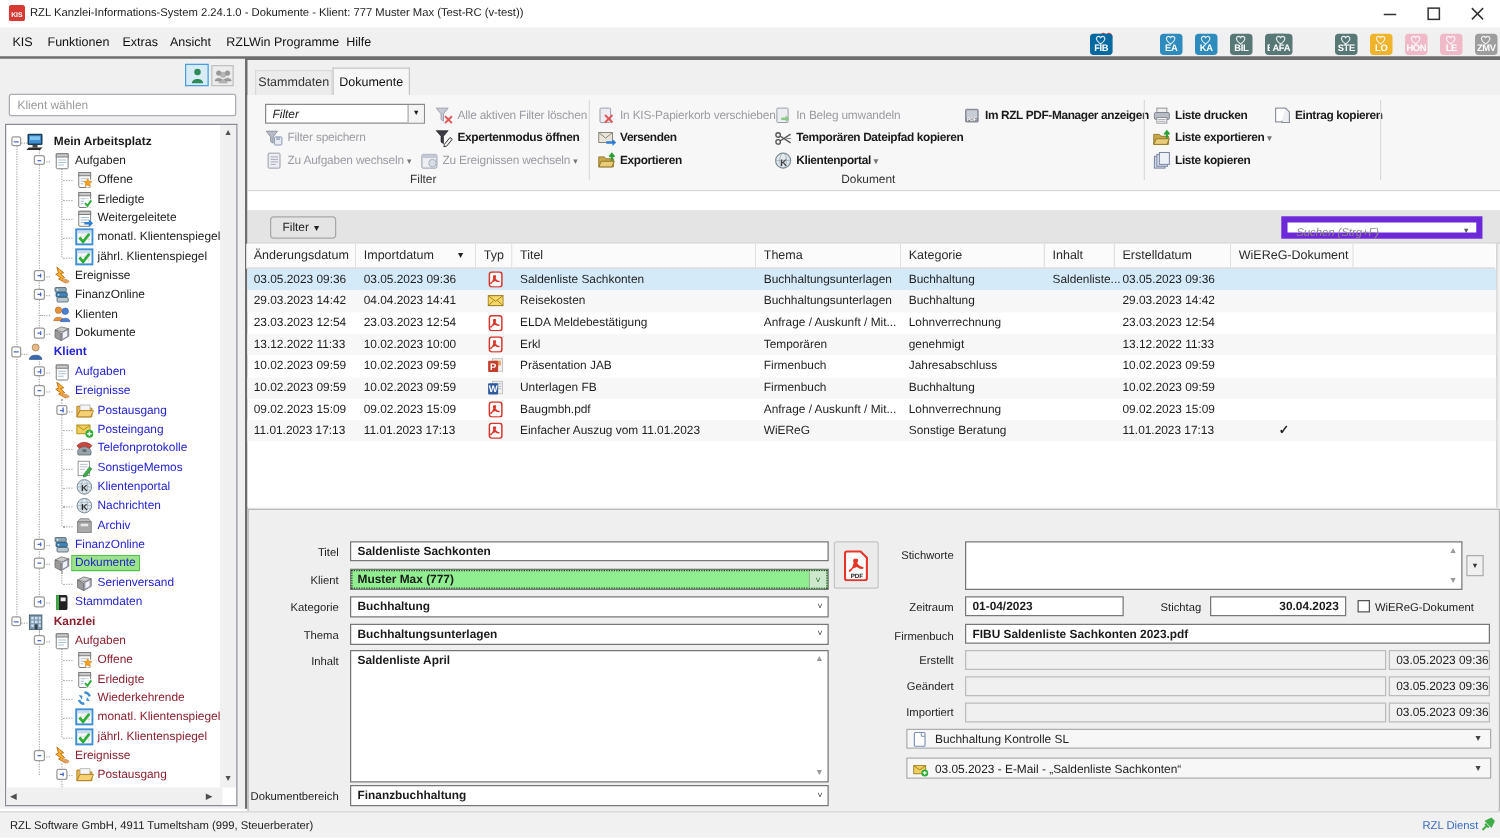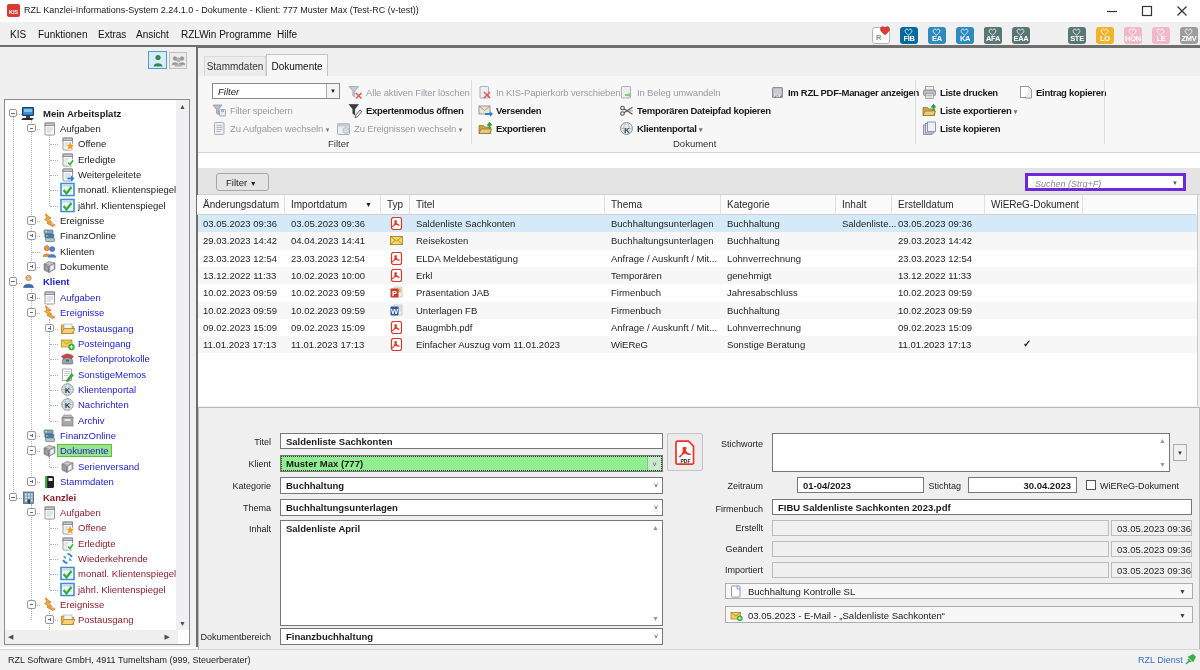--- a/index.html
+++ b/index.html
@@ -45,21 +45,21 @@
   .ritem { position:absolute; height:17px; white-space:nowrap; font-size:9.5px; color:#1a1a1a; }
   .ritem.dis { color:#9b9ba3; }
   .ritem .ric { position:absolute; left:0; top:1px; width:15px; height:15px; }
   .ritem .rtx { position:absolute; left:18px; top:3px; letter-spacing:-0.15px; }
   .ritem.bold .rtx { font-weight:bold; letter-spacing:-0.3px; }
   .glabel { position:absolute; top:62px; font-size:9.5px; color:#333; }
   .dda { font-size:7px; color:#777; }
   
   #gridbar { position:absolute; left:0px; top:120px; width:1002px; height:27px; background:#e4e4e4; border-bottom:1px solid #cfcfcf; }
   #filterbtn { position:absolute; left:18px; top:5px; width:53px; height:18px; border:1px solid #a8a8a8; border-radius:3px; font-size:9.5px; padding:3px 0 0 9px; color:#222; }
-  #suchen { position:absolute; right:14px; top:5px; width:161px; height:18px; background:#fff; border:3px solid #6d28d9; font-size:9px; font-style:italic; color:#8a8a8a; padding:3px 0 0 7px; }
+  #suchen { position:absolute; right:14px; top:5px; width:161px; height:18px; background:#fff; border:5px solid #6d28d9; font-size:9px; font-style:italic; color:#8a8a8a; padding:3px 0 0 7px; }
   
   #grid { position:absolute; left:0px; top:147px; width:1000px; height:211px; background:#fff; border-right:1px solid #c8c8c8; }
   .ghead { position:absolute; top:0; height:20px; background:#fbfbfb; border-bottom:1px solid #d0d0d0; border-right:1px solid #e0e0e0; font-size:10px; color:#2a2a2a; padding:4px 0 0 6px; }
   .grow { position:absolute; left:0; width:999px; height:17.3px; }
   .grow.alt { background:#f7f7f7; }
   .grow.sel { background:#d5eaf8; }
   .gcell { position:absolute; top:3px; font-size:9.5px; color:#1e1e1e; white-space:nowrap; }
   
   #details { position:absolute; left:0px; top:359px; width:1002px; height:245px; background:#efefef; border:1px solid #b8b8b8; }
   #dhead { position:absolute; left:0; top:0; width:1000px; height:14px; background:#e3e3e3; border-bottom:1px solid #cfcfcf; }
@@ -352,21 +352,21 @@
     <div class="menuitem" style="left:98px">Extras</div>
     <div class="menuitem" style="left:136px">Ansicht</div>
     <div class="menuitem" style="left:181px">RZLWin Programme</div>
     <div class="menuitem" style="left:277px">Hilfe</div>
     <div class="appbtn" style="left:872px;background:#fff;border:1px solid #b5b5b5;color:#888">
         <span class="lbl" style="text-align:left;padding-left:3px">R</span>
         <svg class="hsvg" style="left:auto;right:-2px;top:-3px;width:12px;height:11px" viewBox="0 0 10 9">
           <path d="M5 8 C1.5 5.5 0.8 3.8 1.4 2.4 C2 1 3.8 0.8 5 2.4 C6.2 0.8 8 1 8.6 2.4 C9.2 3.8 8.5 5.5 5 8 Z" fill="#e23b34" stroke="#b02a24" stroke-width="0.5"></path>
         </svg>
       </div>
-    <div class="appbtn" style="left:900px;background:#0369a1">
+    <div class="appbtn" style="left:872px;background:#0369a1">
         <span class="lbl">FIB</span>
         <svg class="hsvg" viewBox="0 0 10 9">
           <path d="M5 8 C1.5 5.5 0.8 3.8 1.4 2.4 C2 1 3.8 0.8 5 2.4 C6.2 0.8 8 1 8.6 2.4 C9.2 3.8 8.5 5.5 5 8 Z" fill="none" stroke="rgba(255,255,255,.85)" stroke-width="1.1"></path>
         </svg>
       </div>
     <div class="appbtn" style="left:928px;background:#2e8bbd">
         <span class="lbl">EA</span>
         <svg class="hsvg" viewBox="0 0 10 9">
           <path d="M5 8 C1.5 5.5 0.8 3.8 1.4 2.4 C2 1 3.8 0.8 5 2.4 C6.2 0.8 8 1 8.6 2.4 C9.2 3.8 8.5 5.5 5 8 Z" fill="none" stroke="rgba(255,255,255,.85)" stroke-width="1.1"></path>
         </svg>
@@ -382,21 +382,21 @@
         <svg class="hsvg" viewBox="0 0 10 9">
           <path d="M5 8 C1.5 5.5 0.8 3.8 1.4 2.4 C2 1 3.8 0.8 5 2.4 C6.2 0.8 8 1 8.6 2.4 C9.2 3.8 8.5 5.5 5 8 Z" fill="none" stroke="rgba(255,255,255,.85)" stroke-width="1.1"></path>
         </svg>
       </div>
     <div class="appbtn" style="left:1012px;background:#587876">
         <span class="lbl">EAA</span>
         <svg class="hsvg" viewBox="0 0 10 9">
           <path d="M5 8 C1.5 5.5 0.8 3.8 1.4 2.4 C2 1 3.8 0.8 5 2.4 C6.2 0.8 8 1 8.6 2.4 C9.2 3.8 8.5 5.5 5 8 Z" fill="none" stroke="rgba(255,255,255,.85)" stroke-width="1.1"></path>
         </svg>
       </div>
-    <div class="appbtn" style="left:984px;background:#587876">
+    <div class="appbtn" style="left:1016px;background:#587876">
         <span class="lbl">AFA</span>
         <svg class="hsvg" viewBox="0 0 10 9">
           <path d="M5 8 C1.5 5.5 0.8 3.8 1.4 2.4 C2 1 3.8 0.8 5 2.4 C6.2 0.8 8 1 8.6 2.4 C9.2 3.8 8.5 5.5 5 8 Z" fill="none" stroke="rgba(255,255,255,.85)" stroke-width="1.1"></path>
         </svg>
       </div>
     <div class="appbtn" style="left:1068px;background:#587876">
         <span class="lbl">STE</span>
         <svg class="hsvg" viewBox="0 0 10 9">
           <path d="M5 8 C1.5 5.5 0.8 3.8 1.4 2.4 C2 1 3.8 0.8 5 2.4 C6.2 0.8 8 1 8.6 2.4 C9.2 3.8 8.5 5.5 5 8 Z" fill="none" stroke="rgba(255,255,255,.85)" stroke-width="1.1"></path>
         </svg>
@@ -439,20 +439,21 @@
           <g fill="#9a9a9a" stroke="#7e7e7e" stroke-width="0.3">
             <circle cx="4" cy="4.5" r="1.9"></circle>
             <circle cx="11" cy="4.5" r="1.9"></circle>
             <path d="M1 10.8 c0-3 6-3 6 0 z"></path>
             <path d="M8 10.8 c0-3 6-3 6 0 z"></path>
             <circle cx="7.5" cy="5.8" r="2.1" fill="#b8b8b8"></circle>
             <path d="M4.2 12.3 c0-3.3 6.6-3.3 6.6 0 z" fill="#b8b8b8"></path>
           </g>
         </svg>
       </div>
+    <div id="klientbox">Klient wählen</div>
     <div id="treebox">
         <div style="position:absolute;left:7.5px;top:13.5px;height:384.0px;border-left:1px dotted #b0b0b0"></div>
 <div style="position:absolute;left:25.5px;top:19.5px;height:147.6px;border-left:1px dotted #b0b0b0"></div>
 <div style="position:absolute;left:25.5px;top:188.5px;height:193.7px;border-left:1px dotted #b0b0b0"></div>
 <div style="position:absolute;left:25.5px;top:403.5px;height:116.9px;border-left:1px dotted #b0b0b0"></div>
 <div style="position:absolute;left:43.5px;top:34.9px;height:70.8px;border-left:1px dotted #b0b0b0"></div>
 <div style="position:absolute;left:43.5px;top:219.2px;height:101.5px;border-left:1px dotted #b0b0b0"></div>
 <div style="position:absolute;left:43.5px;top:357.4px;height:9.4px;border-left:1px dotted #b0b0b0"></div>
 <div style="position:absolute;left:43.5px;top:418.9px;height:70.8px;border-left:1px dotted #b0b0b0"></div>
 <div style="position:absolute;left:43.5px;top:511.0px;height:24.7px;border-left:1px dotted #b0b0b0"></div>
@@ -968,21 +969,21 @@
 <div class="dlabel" style="left:672px;top:73px;width:90px">Stichtag</div>
 <div class="dlabel" style="left:474px;top:96px;width:90px">Firmenbuch</div>
 <div class="dlabel" style="left:474px;top:115px;width:90px">Erstellt</div>
 <div class="dlabel" style="left:474px;top:136px;width:90px">Geändert</div>
 <div class="dlabel" style="left:474px;top:157px;width:90px">Importiert</div>
 <div class="dfield" style="left:573px;top:25px;width:398px;height:39px">
           <span style="position:absolute;right:3px;top:3px;font-size:7px;color:#999;font-weight:normal">▲</span>
           <span style="position:absolute;right:3px;bottom:3px;font-size:7px;color:#999;font-weight:normal">▼</span>
         </div>
 <div style="position:absolute;left:974px;top:36px;width:14px;height:17px;background:#f0f0f0;border:1px solid #adadad;text-align:center;font-size:6px;color:#333;padding-top:5px">▼</div>
-<div class="dfield" style="left:598px;top:69px;width:127px;height:16px">01-04/2023</div>
+<div class="dfield" style="left:573px;top:69px;width:127px;height:16px">01-04/2023</div>
 <div class="dfield" style="left:769px;top:69px;width:109px;height:16px;text-align:right;padding-right:5px">30.04.2023</div>
 <div style="position:absolute;left:887px;top:72px;width:10px;height:10px;background:#fff;border:1px solid #555"></div>
 <div class="dlabel" style="left:901px;top:73px;text-align:left;width:100px">WiEReG-Dokument</div>
 <div class="dfield" style="left:573px;top:91px;width:420px;height:16px">FIBU Saldenliste Sachkonten 2023.pdf</div>
 <div class="dgray" style="left:573px;top:112px;width:337px;height:16px"></div>
 <div class="dgray" style="left:912px;top:112px;width:81px;height:16px;text-align:right;padding-right:4px;color:#222">03.05.2023 09:36</div>
 <div class="dgray" style="left:573px;top:133px;width:337px;height:16px"></div>
 <div class="dgray" style="left:912px;top:133px;width:81px;height:16px;text-align:right;padding-right:4px;color:#222">03.05.2023 09:36</div>
 <div class="dgray" style="left:573px;top:154px;width:337px;height:16px"></div>
 <div class="dgray" style="left:912px;top:154px;width:81px;height:16px;text-align:right;padding-right:4px;color:#222">03.05.2023 09:36</div>

